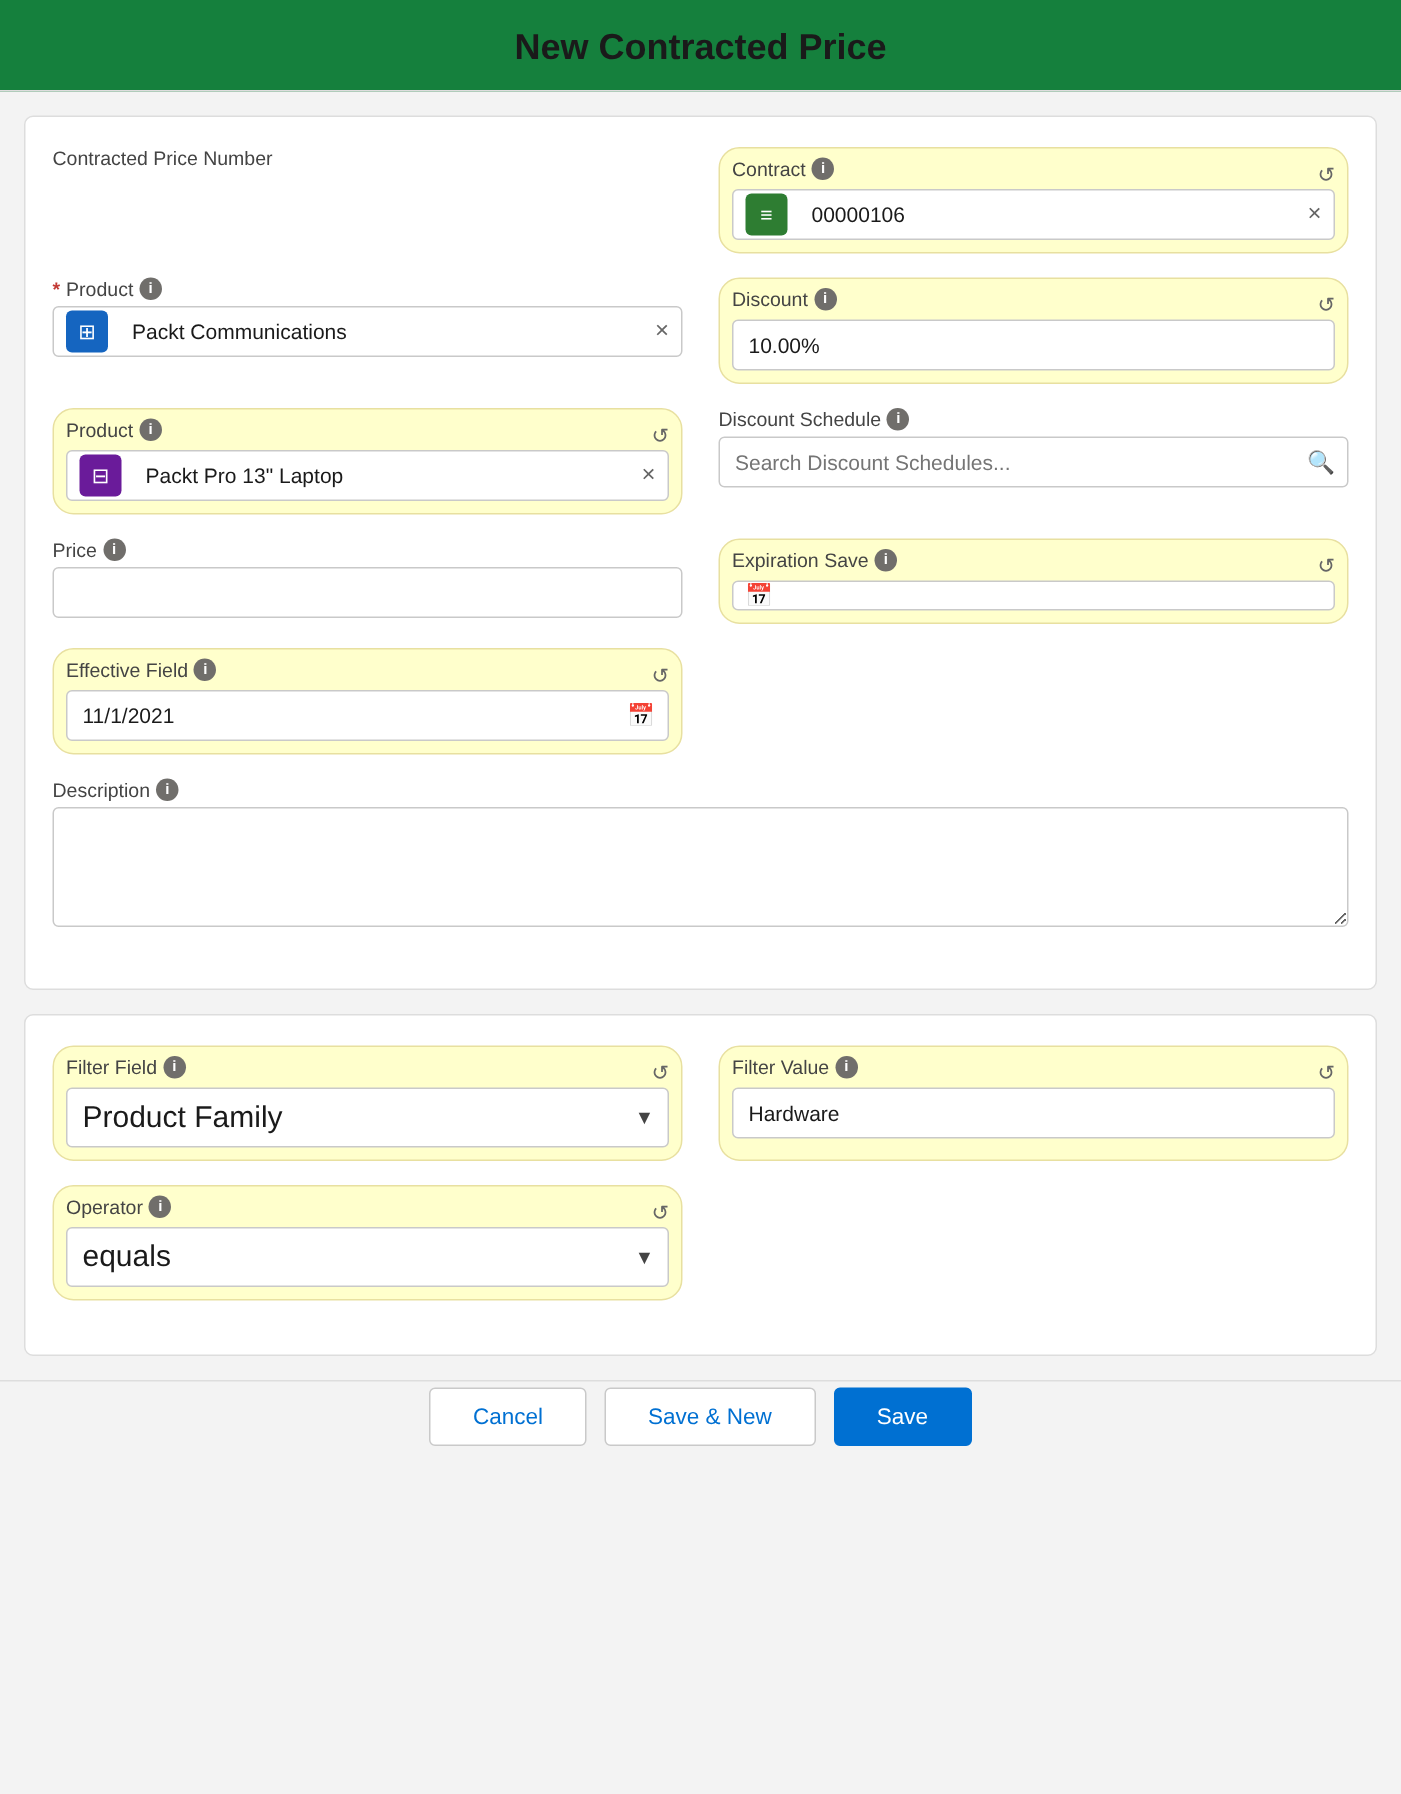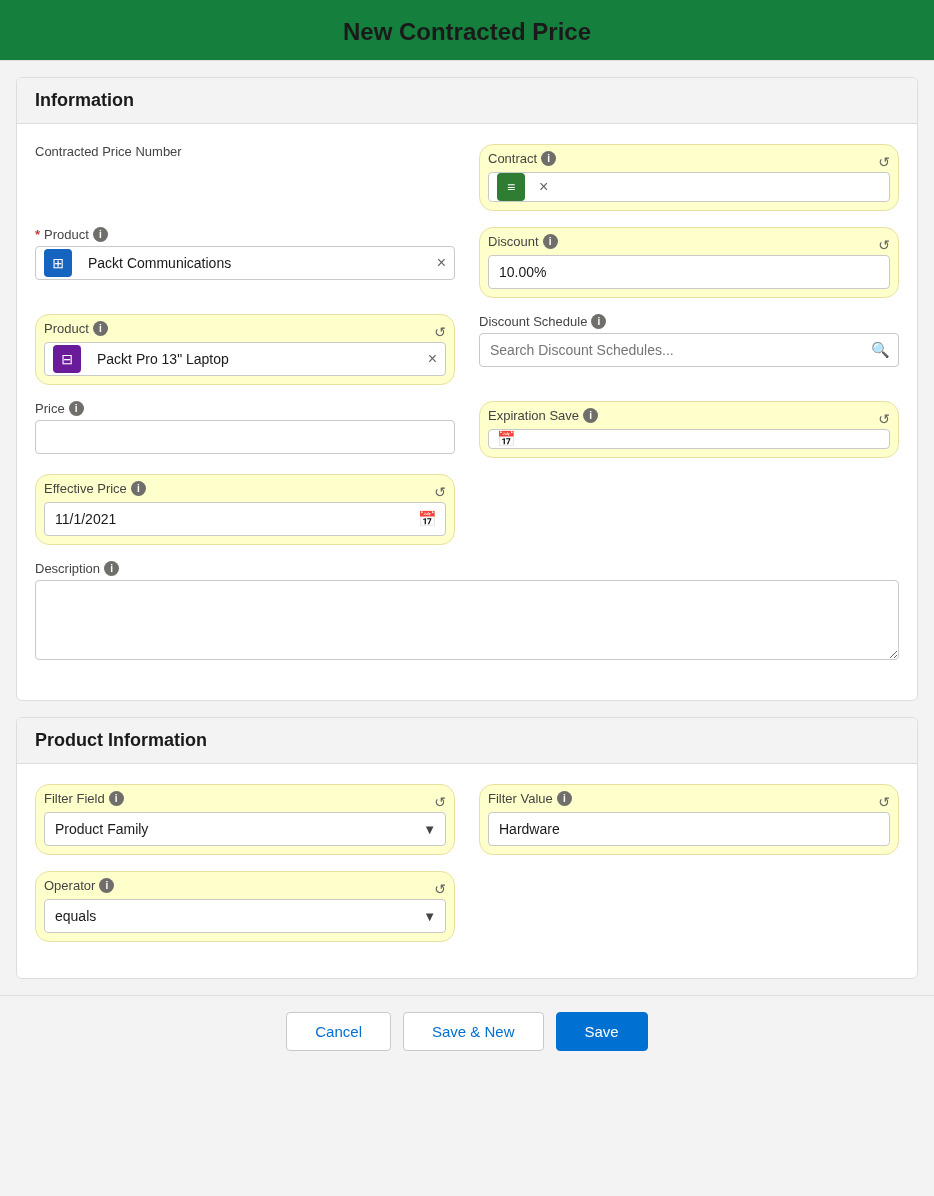--- a/index.html
+++ b/index.html
@@ -201,41 +201,41 @@
     }
 
     .select-wrapper {
       position: relative;
     }
     .select-wrapper select {
       width: 100%;
       border: 1px solid #c9c9c9;
       border-radius: 4px;
       padding: 8px 32px 8px 10px;
-      font-size: 14px;
+      font-size: 20px;
       outline: none;
       color: #1a1a1a;
       background: #fff;
       appearance: none;
       cursor: pointer;
     }
     .select-wrapper .dropdown-arrow {
       position: absolute;
       right: 10px;
       top: 50%;
       transform: translateY(-50%);
       pointer-events: none;
       font-size: 13px;
       color: #444;
     }
 
     .footer {
       background: #f3f3f3;
       border-top: 1px solid #ddd;
-      padding: 16px;
+      padding: 4px;
       display: flex;
       justify-content: center;
       gap: 12px;
       position: sticky;
       bottom: 0;
       align-items: flex-end;
     }
 
     .btn {
       padding: 10px 28px;
@@ -263,23 +263,20 @@
 </head>
 <body>
 
 <div class="page-header">
   <h1 class="page-title">New Contracted Price</h1>
 </div>
 
 <div class="main-content">
 
   <div class="section">
-    <div class="section-header">
-      <span class="section-title">Information</span>
-    </div>
     <div class="section-body">
       <div class="form-grid">
 
         <div class="form-field cp-number-field">
           <div class="field-label">
             <span>Contracted Price Number</span>
           </div>
           <div class="cp-number-empty"></div>
         </div>
 
@@ -288,20 +285,21 @@
             <div class="field-label">
               <span>Contract</span>
               <span class="info-icon">i</span>
             </div>
             <span class="undo-icon">↺</span>
           </div>
           <div class="input-wrapper">
             <span class="icon-prefix">
               <div class="contract-icon">≡</div>
             </span>
+            <input type="text" value="00000106" style="">
             <span class="clear-icon">×</span>
           </div>
         </div>
 
         <div class="form-field">
           <div class="field-label">
             <span class="required">*</span>
             <span>Product</span>
             <span class="info-icon">i</span>
           </div>
@@ -374,21 +372,21 @@
             <span class="undo-icon">↺</span>
           </div>
           <div class="input-wrapper">
             <span class="calendar-icon">📅</span>
           </div>
         </div>
 
         <div class="form-field field-highlighted">
           <div class="field-header">
             <div class="field-label">
-              <span>Effective Price</span>
+              <span>Effective Field</span>
               <span class="info-icon">i</span>
             </div>
             <span class="undo-icon">↺</span>
           </div>
           <div class="input-wrapper">
             <input type="text" value="11/1/2021" style="">
             <span class="calendar-icon">📅</span>
           </div>
         </div>
 
@@ -400,23 +398,20 @@
             <span class="info-icon">i</span>
           </div>
           <textarea class="textarea-field" style=""></textarea>
         </div>
 
       </div>
     </div>
   </div>
 
   <div class="section">
-    <div class="section-header">
-      <span class="section-title">Product Information</span>
-    </div>
     <div class="section-body">
       <div class="form-grid">
 
         <div class="form-field field-highlighted">
           <div class="field-header">
             <div class="field-label">
               <span>Filter Field</span>
               <span class="info-icon">i</span>
             </div>
             <span class="undo-icon">↺</span>

